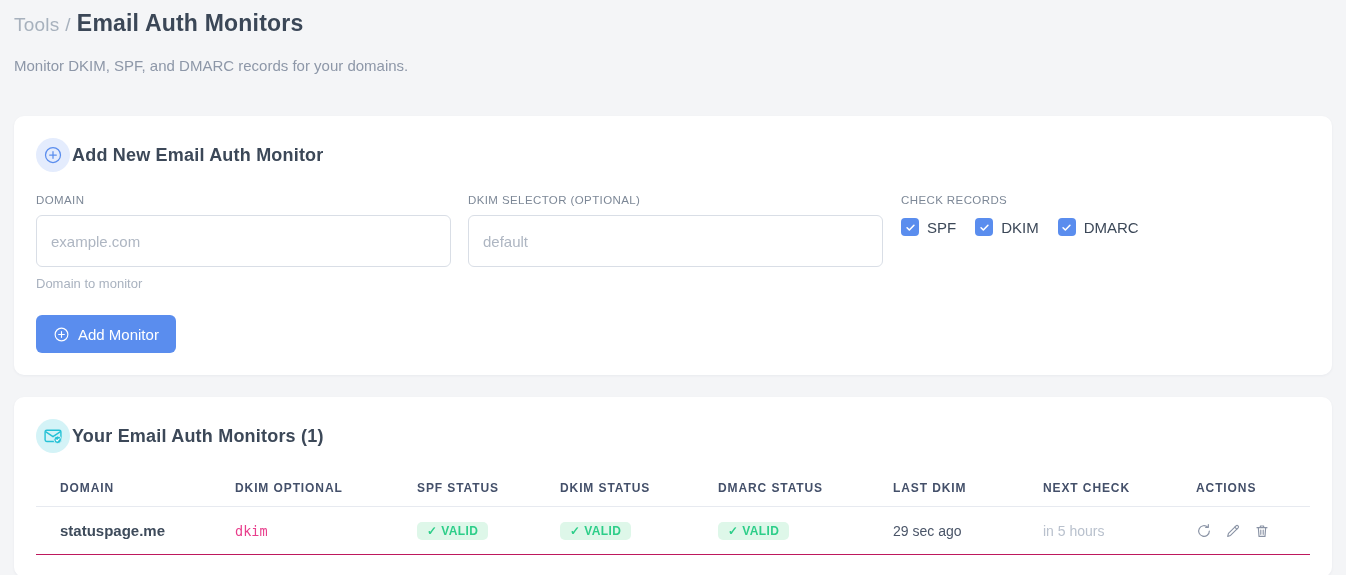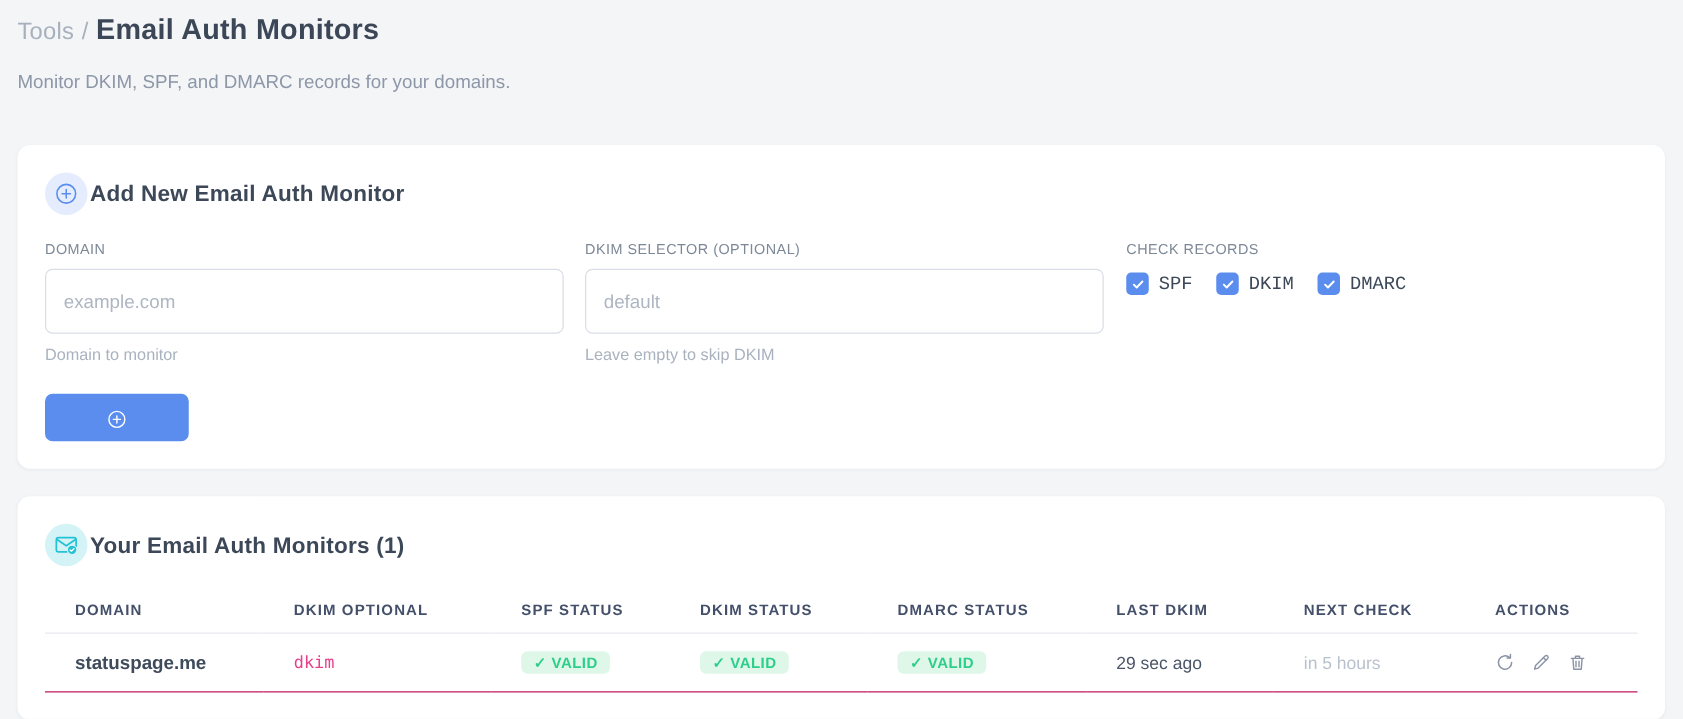--- a/index.html
+++ b/index.html
@@ -47,33 +47,32 @@
   .text-input {
     width: 100%; height: 52px; border: 1px solid #d9dee6; border-radius: 6px;
     padding: 0 14px; font-size: 15px; color: #3c4858; outline: none;
     font-family: "Liberation Sans", sans-serif; background: #fff;
   }
   .text-input::placeholder { color: #aeb6c2; }
   .helper { margin-top: 9px; font-size: 13px; color: #a9b2bf; }
 
   .checks-group { margin-left: 1px; }
   .checkbox-row { display: flex; gap: 19px; margin-top: 12px; }
-  .cb { display: flex; align-items: center; gap: 8px; font-size: 15px; color: #3c4858; cursor: pointer; font-family: Liberation Mono, monospace; }
+  .cb { display: flex; align-items: center; gap: 8px; font-size: 15px; color: #3c4858; cursor: pointer; }
   .cb-box {
     width: 18px; height: 18px; background: #5a8dee; border-radius: 4px;
     display: flex; align-items: center; justify-content: center; flex: 0 0 18px;
   }
   .cb-box svg { width: 11px; height: 11px; }
 
   .btn-primary {
     margin-top: 24px; background: #5a8dee; color: #ffffff; border: none;
-    border-radius: 6px; height: 38px; padding: 12px 17px; font-size: 15px;
+    border-radius: 6px; height: 38px; padding: 0 17px; font-size: 15px;
     display: inline-flex; align-items: center; gap: 8px; cursor: pointer;
     font-family: "Liberation Sans", sans-serif;
-    flex-direction: column;
   }
   .btn-primary svg { width: 17px; height: 17px; }
 
   
   table { width: 100%; border-collapse: collapse; margin-top: 14px; table-layout: fixed; }
   col.c1 { width: 175px; } col.c2 { width: 182px; } col.c3 { width: 143px; }
   col.c4 { width: 158px; } col.c5 { width: 175px; } col.c6 { width: 150px; }
   col.c7 { width: 153px; } col.c8 { width: auto; }
   th {
     text-align: left; font-size: 12px; font-weight: 700; color: #44506a;
@@ -118,21 +117,20 @@
     <div class="form-row">
       <div class="field">
         <label class="field-label">DOMAIN</label>
         <input class="text-input" type="text" placeholder="example.com" style="">
         <div class="helper">Domain to monitor</div>
       </div>
 
       <div class="field">
         <label class="field-label">DKIM SELECTOR (OPTIONAL)</label>
         <input class="text-input" type="text" placeholder="default" style="">
-        <div class="helper">Leave empty to skip DKIM</div>
       </div>
 
       <div class="checks-group">
         <label class="group-label">CHECK RECORDS</label>
         <div class="checkbox-row">
           <label class="cb" aria-checked="true">
             <span class="cb-box">
               <svg viewBox="0 0 24 24" fill="none" stroke="#ffffff" stroke-width="3.4" stroke-linecap="round" stroke-linejoin="round">
                   <path d="M4.5 12.5l5 5L19.5 7"></path>
                 </svg>

